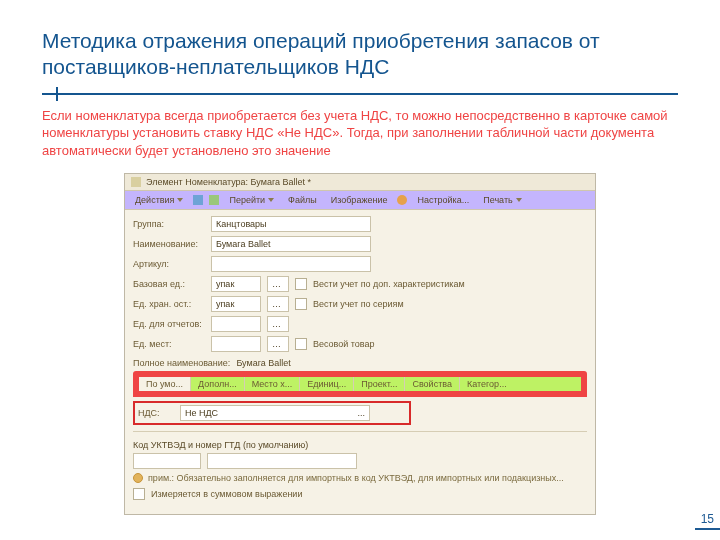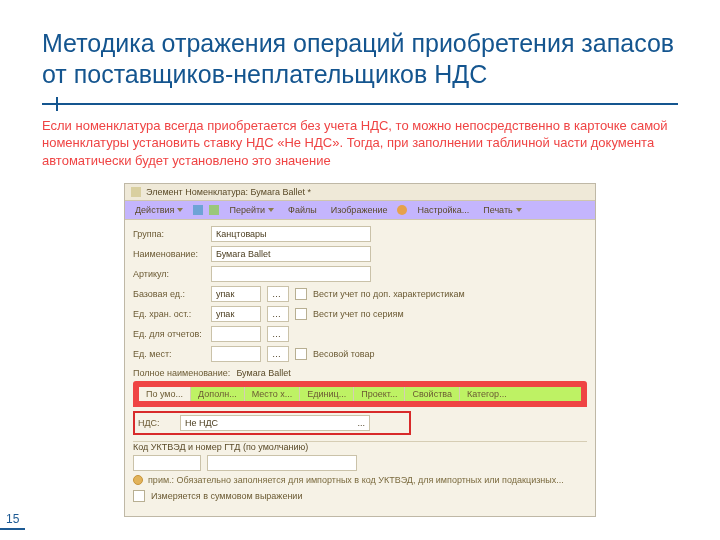--- a/index.html
+++ b/index.html
@@ -10,21 +10,21 @@
     font-family: Arial, sans-serif;
     background: #fff;
     color: #333;
     position: relative;
     overflow: hidden;
   }
   .slide {
     padding: 28px 42px 0 42px;
   }
   .title {
-    font-size: 25px;
+    font-size: 21px;
     color: #14558f;
     line-height: 1.25;
     margin-bottom: 8px;
   }
   .title-rule {
     height: 8px;
     position: relative;
     margin-bottom: 10px;
   }
   .title-rule .h {
@@ -174,41 +174,41 @@
     gap: 6px;
     margin: 4px 0 6px 0;
     width: 268px;
   }
   .hl .lbl { width: 36px; }
   .hl .fld { width: 180px; justify-content: space-between; }
 
   .sect {
     border-top: 1px solid #d6cdb4;
     margin-top: 6px;
-    padding-top: 0;
+    padding-top: 8px;
   }
   .hint {
     display: flex;
     align-items: center;
     gap: 5px;
     color: #7a6a3e;
   }
   .hint .bullet {
     width: 8px; height: 8px;
     border-radius: 50%;
     background: #e2b35a;
     border: 1px solid #c7943a;
     flex-shrink: 0;
   }
 
   .pagenum {
     position: absolute;
     left: 0; right: 0;
     bottom: 14px;
-    text-align: left;
+    text-align: right;
     font-size: 12px;
     color: #1d5a93;
   }
   .pagenum span {
     border-bottom: 2px solid #1d5a93;
     padding: 0 6px 2px 6px;
   }
 </style>
 </head>
 <body>

